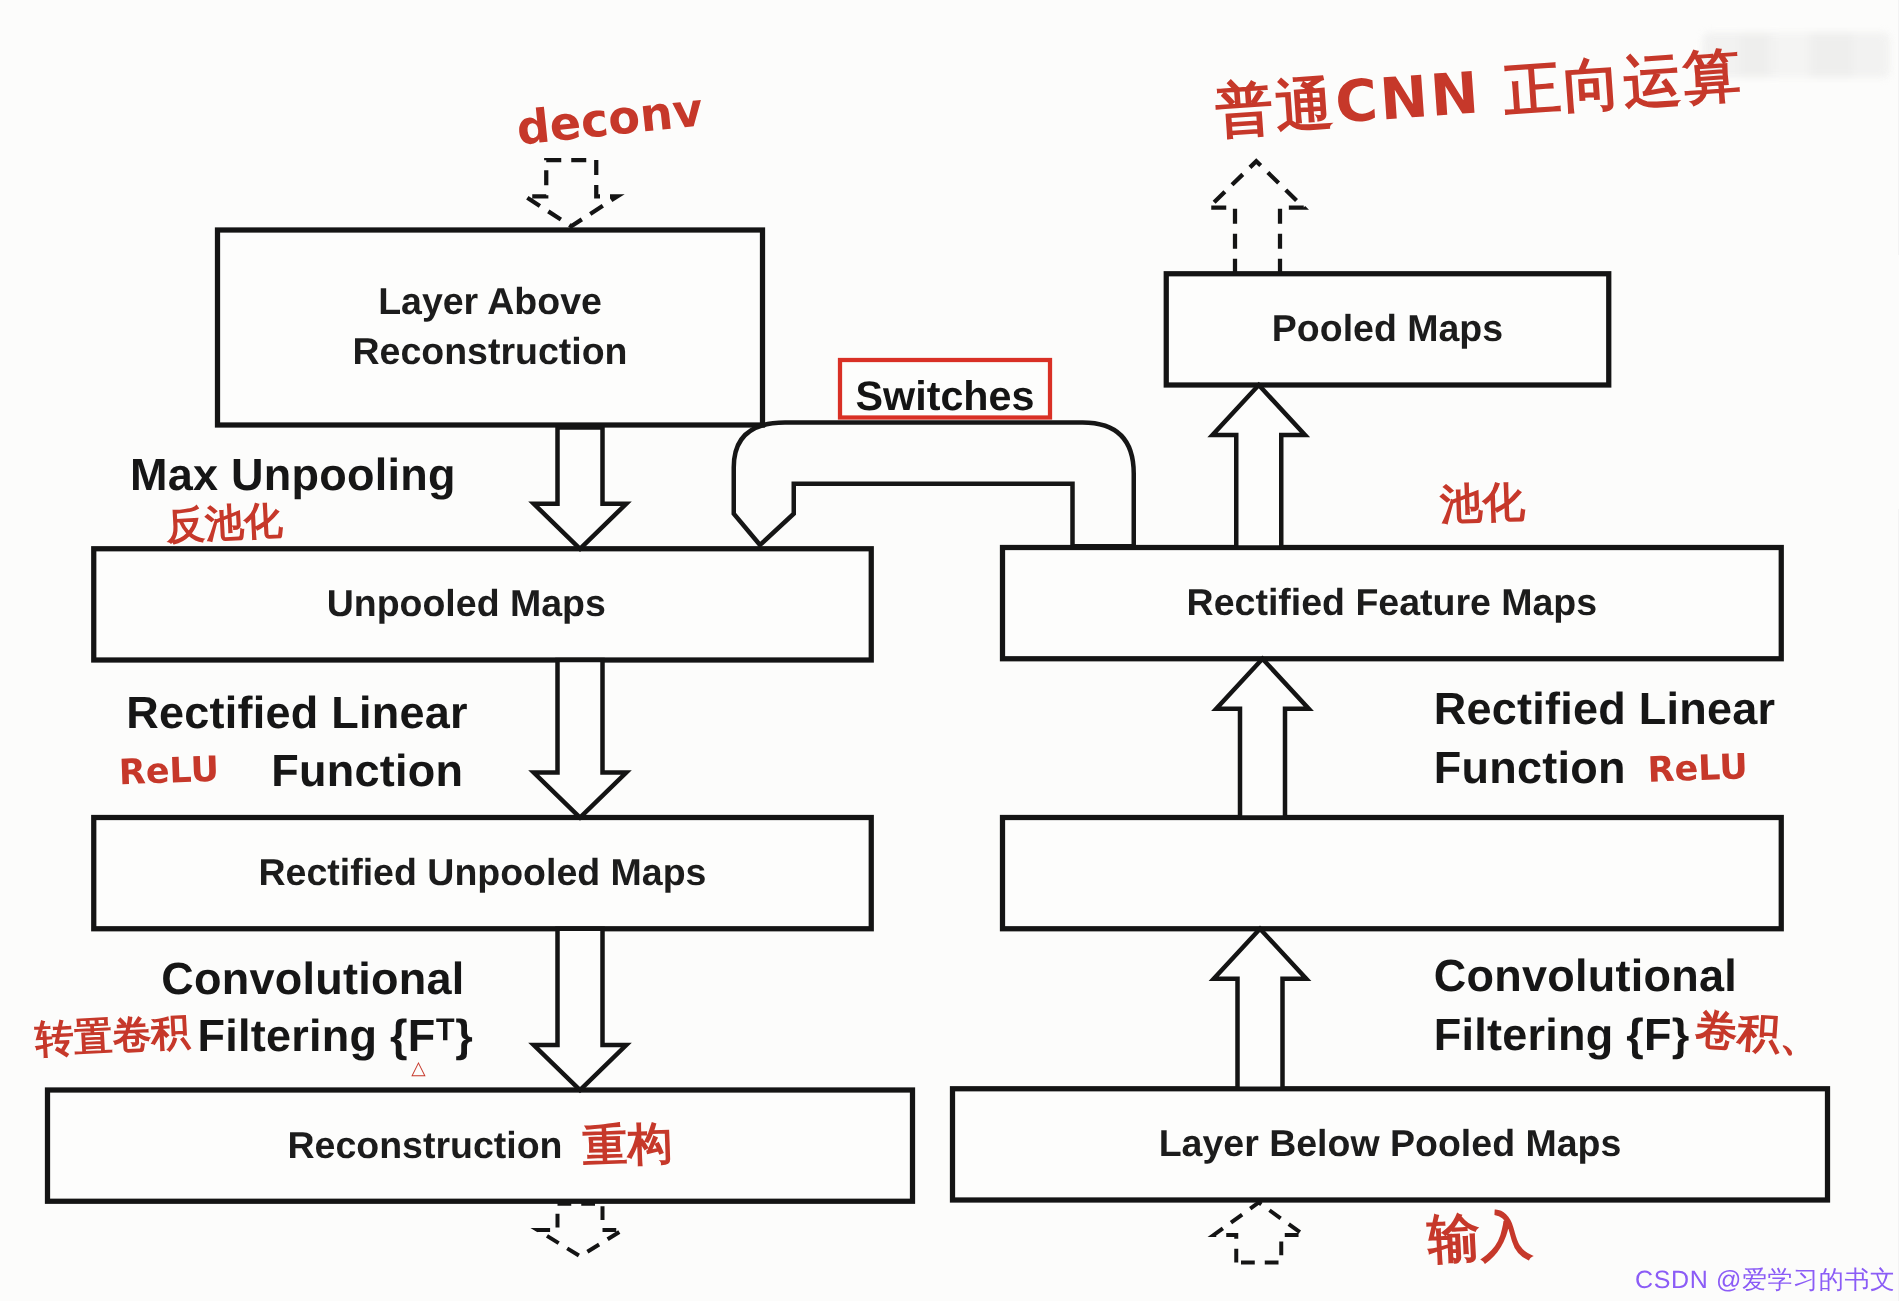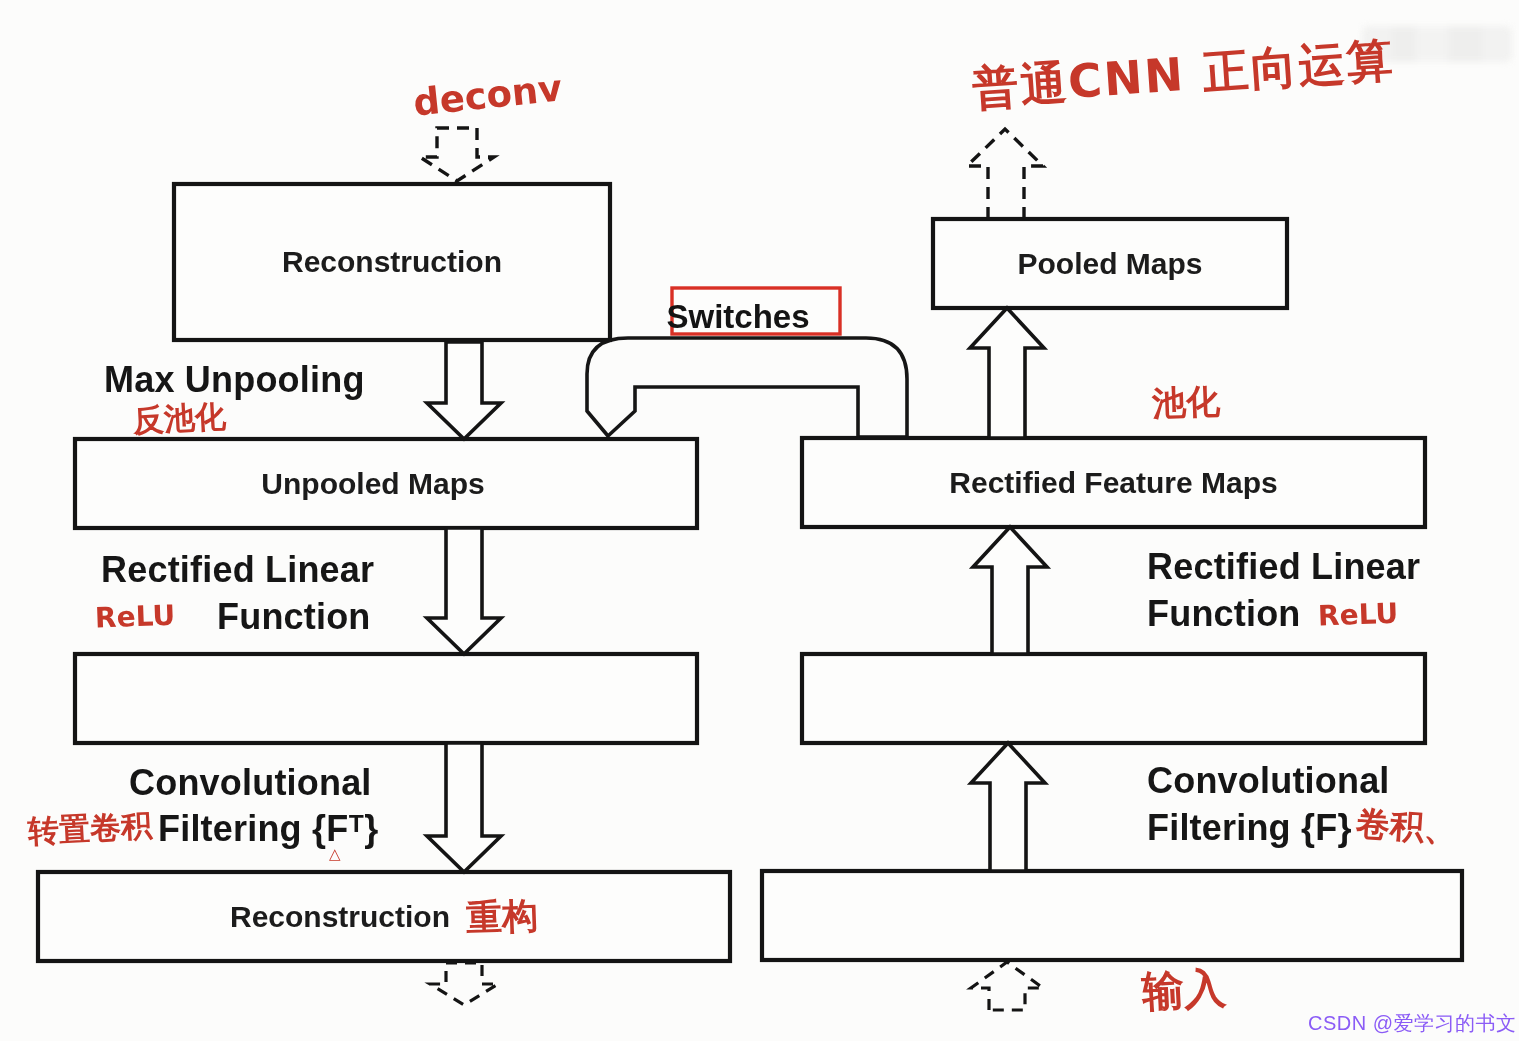--- a/index.html
+++ b/index.html
@@ -63,39 +63,42 @@
     <polygon points="990,871 990,783 971,783 1008,743 1045,783 1026,783 1026,871" fill="#fdfdfc" stroke="#141414" stroke-width="3.6"></polygon>
 
     <path d="M 437 128 L 477 128 L 477 157 L 494 157 L 457 181 L 420 157 L 437 157 Z" fill="none" stroke="#141414" stroke-width="3.4" stroke-dasharray="12 8"></path>
     <path d="M 446 963 L 482 963 L 482 984 L 498 984 L 464 1005 L 430 984 L 446 984 Z" fill="none" stroke="#141414" stroke-width="3.2" stroke-dasharray="11 8"></path>
     <path d="M 988 219 L 988 166 L 967 166 L 1005 129 L 1043 166 L 1024 166 L 1024 219" fill="none" stroke="#141414" stroke-width="3.4" stroke-dasharray="12 8"></path>
     <path d="M 989 1010 L 989 988 L 971 988 L 1007 962 L 1043 988 L 1025 988 L 1025 1010 Z" fill="none" stroke="#141414" stroke-width="3.2" stroke-dasharray="11 8"></path>
   </svg>
 
   <div class="box-label" style="left:174px;top:184px;width:436px;height:156px;">
     <div>
+      <div>Layer Above</div>
       <div>Reconstruction</div>
     </div>
   </div>
 
   <div class="box-label" style="left:62px;top:439px;width:622px;height:89px;">Unpooled Maps</div>
 
+  <div class="box-label" style="left:75px;top:654px;width:622px;height:89px;">Rectified Unpooled Maps</div>
 
   <div class="box-label" style="left:38px;top:872px;width:692px;height:89px;gap:16px;">
     <span>Reconstruction</span>
     <span class="hand" style="font-size:36px;transform:rotate(-2deg);">重构</span>
   </div>
 
   <div class="box-label" style="left:802px;top:438px;width:623px;height:89px;">Rectified Feature Maps</div>
 
   <div class="box-label" style="left:933px;top:219px;width:354px;height:89px;">Pooled Maps</div>
 
 
+  <div class="box-label" style="left:762px;top:871px;width:700px;height:89px;">Layer Below Pooled Maps</div>
 
-  <div class="box-label switches-label" style="left:654px;top:288px;width:168px;height:58px;text-align:center;">Switches</div>
+  <div class="box-label switches-label" style="left:672px;top:288px;width:168px;height:58px;text-align:center;">Switches</div>
 
   <div class="txt hand" style="left:413px;top:74px;font-size:37px;transform:rotate(-6deg);">deconv</div>
 
   <div class="txt side-label" style="left:104px;top:359px;font-size:36px;">Max Unpooling</div>
   <div class="txt hand" style="left:133px;top:398px;font-size:31px;transform:rotate(-3deg);">反池化</div>
 
   <div class="txt side-label" style="left:101px;top:549px;font-size:36px;">Rectified Linear</div>
   <div class="txt hand" style="left:95px;top:600px;font-size:28px;transform:rotate(-2deg);">ReLU</div>
   <div class="txt side-label" style="left:217px;top:596px;font-size:36px;">Function</div>
 

